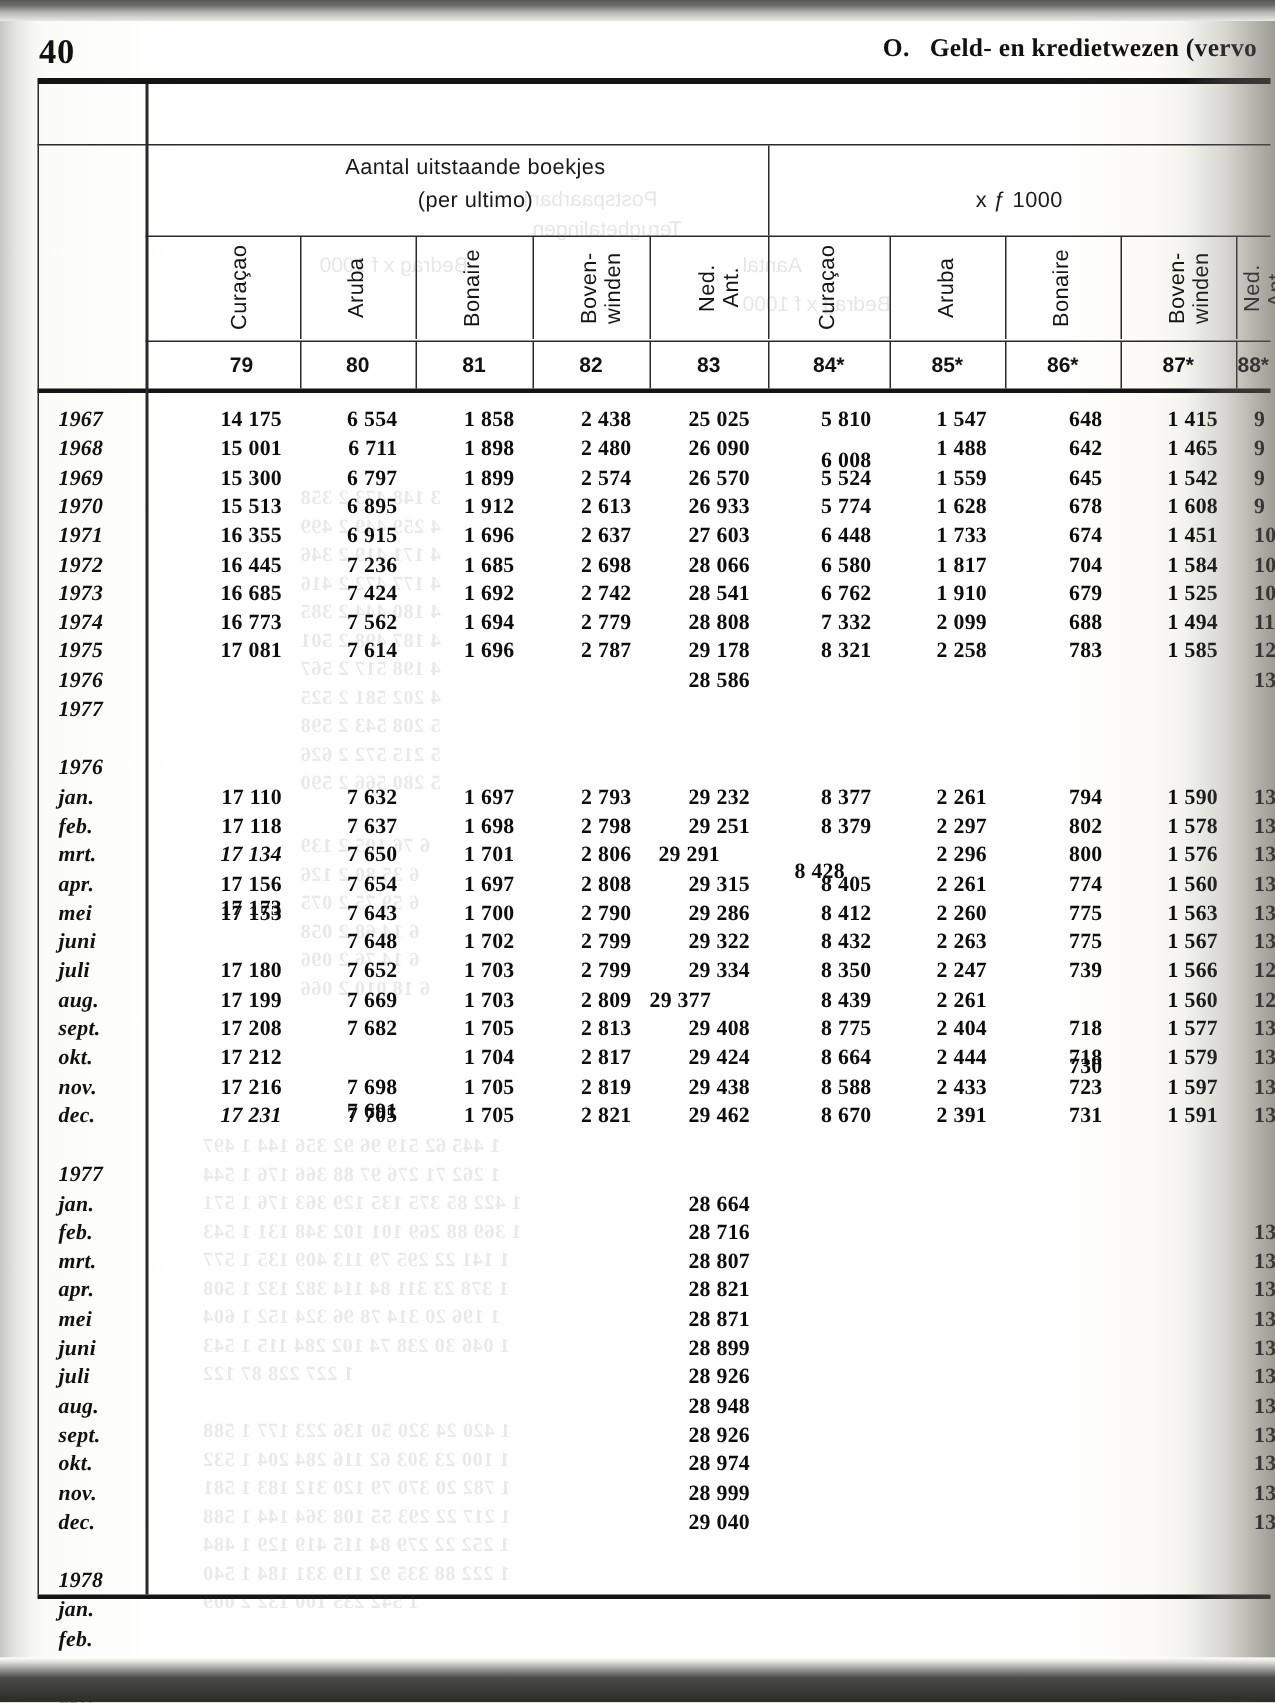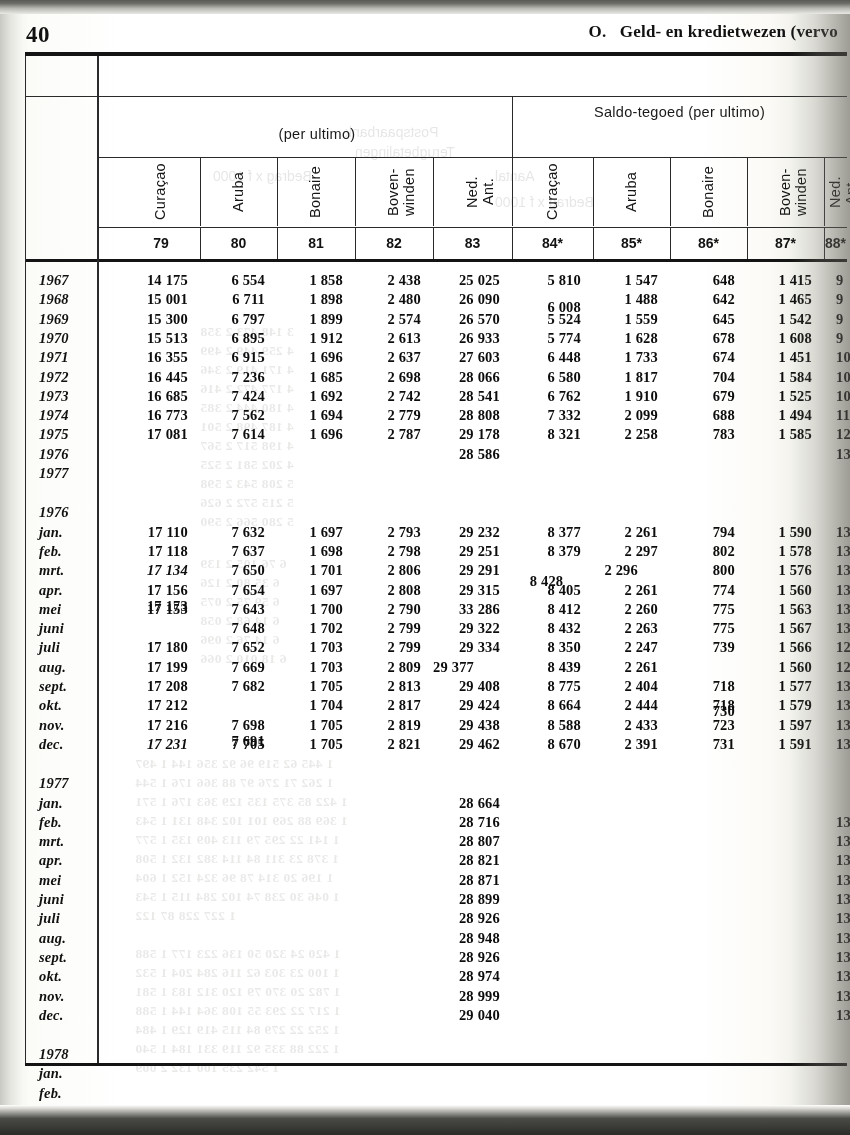--- a/index.html
+++ b/index.html
@@ -160,22 +160,23 @@
   <div class="rule-heavy"></div>
 
   <div class="tbl" id="tbl">
       <div class="hline" style="left: 0px; top: 40px; width: 822px; height: 1px; background: rgb(42, 42, 42);"></div>
       <div class="hline" style="left: 72px; top: 101px; width: 750px; height: 1px; background: rgb(42, 42, 42);"></div>
       <div class="hline" style="left: 72px; top: 171px; width: 750px; height: 1px; background: rgb(42, 42, 42);"></div>
       <div class="hline" style="left: 0px; top: 203px; width: 822px; height: 3px; background: rgb(20, 20, 20);"></div>
       <div class="hline" style="left: 0px; top: 1007px; width: 822px; height: 3px; background: rgb(20, 20, 20);"></div>
       <div class="vline" style="left: 72px; top: 0px; width: 2px; height: 1007px; background: rgb(42, 42, 42);"></div>
       <div class="vline" style="left: 0px; top: 0px; width: 1px; height: 1007px; background: rgb(42, 42, 42);"></div>
+      <div class="grp-title" style="left: 97px; top: 48px; width: 390px;">Aantal uitstaande boekjes</div>
       <div class="grp-sub" style="left: 97px; top: 70px; width: 390px;">(per ultimo)</div>
-      <div class="grp-title" style="left: 487px; top: 48px; width: 335px;">Saldo-tegoed (per ultimo)</div>
+      <div class="grp-sub" style="left: 487px; top: 70px; width: 335px;">x ƒ 1000</div>
       <div class="vline" style="left: 487px; top: 41px; width: 1px; height: 60px; background: rgb(42, 42, 42);"></div>
       <div class="vhead" style="left: 127px; top: 107px; height: 58px; white-space: pre-line;">Curaçao</div>
       <div class="colnum" style="left: 97px; top: 179px; width: 78px;">79</div>
       <div class="vline" style="left: 175px; top: 102px; width: 1px; height: 68px; background: rgb(42, 42, 42);"></div>
       <div class="vline" style="left: 175px; top: 172px; width: 1px; height: 31px; background: rgb(42, 42, 42);"></div>
       <div class="vhead" style="left: 204.5px; top: 107px; height: 58px; white-space: pre-line;">Aruba</div>
       <div class="colnum" style="left: 175px; top: 179px; width: 77px;">80</div>
       <div class="vline" style="left: 252px; top: 102px; width: 1px; height: 68px; background: rgb(42, 42, 42);"></div>
       <div class="vline" style="left: 252px; top: 172px; width: 1px; height: 31px; background: rgb(42, 42, 42);"></div>
       <div class="vhead" style="left: 282px; top: 107px; height: 58px; white-space: pre-line;">Bonaire</div>
@@ -334,43 +335,43 @@
       <div class="cell" style="left: 487px; top: 486.9px; width: 69px; text-align: right; padding-left: 0px;">8 379</div>
       <div class="cell" style="left: 568px; top: 486.9px; width: 65px; text-align: right; padding-left: 0px;">2 297</div>
       <div class="cell" style="left: 645px; top: 486.9px; width: 65px; text-align: right; padding-left: 0px;">802</div>
       <div class="cell" style="left: 722px; top: 486.9px; width: 65px; text-align: right; padding-left: 0px;">1 578</div>
       <div class="cell clip" style="left: 799px; top: 486.9px; width: 23px; text-align: left; padding-left: 12px;">13</div>
       <div class="rowlab" style="left: 14px; top: 506.2px;">mrt.</div>
       <div class="cell" style="left: 97px; top: 506.2px; width: 66px; text-align: right; padding-left: 0px; font-style: italic;">17 134</div>
       <div class="cell" style="left: 175px; top: 506.2px; width: 65px; text-align: right; padding-left: 0px;">7 650</div>
       <div class="cell" style="left: 252px; top: 506.2px; width: 66px; text-align: right; padding-left: 0px;">1 701</div>
       <div class="cell" style="left: 330px; top: 506.2px; width: 66px; text-align: right; padding-left: 0px;">2 806</div>
-      <div class="cell" style="left: 408px; top: 506.2px; width: 67px; padding-left: 0px;">29 291</div>
+      <div class="cell" style="left: 388px; top: 506.2px; width: 67px; padding-left: 0px;">29 291</div>
       <div class="cell" style="left: 487px; top: 517px; width: 69px; text-align: center; padding-left: 0px;">8 428</div>
-      <div class="cell" style="left: 548px; top: 506.2px; width: 65px; text-align: right; padding-left: 0px;">2 296</div>
+      <div class="cell" style="left: 568px; top: 506.2px; width: 65px; text-align: right; padding-left: 0px;">2 296</div>
       <div class="cell" style="left: 645px; top: 506.2px; width: 65px; text-align: right; padding-left: 0px;">800</div>
       <div class="cell" style="left: 722px; top: 506.2px; width: 65px; text-align: right; padding-left: 0px;">1 576</div>
       <div class="cell clip" style="left: 799px; top: 506.2px; width: 23px; text-align: left; padding-left: 12px;">13</div>
       <div class="rowlab" style="left: 14px; top: 525.5px;">apr.</div>
       <div class="cell" style="left: 97px; top: 525.5px; width: 66px; text-align: right; padding-left: 0px;">17 156</div>
       <div class="cell" style="left: 175px; top: 525.5px; width: 65px; text-align: right; padding-left: 0px;">7 654</div>
       <div class="cell" style="left: 252px; top: 525.5px; width: 66px; text-align: right; padding-left: 0px;">1 697</div>
       <div class="cell" style="left: 330px; top: 525.5px; width: 66px; text-align: right; padding-left: 0px;">2 808</div>
       <div class="cell" style="left: 408px; top: 525.5px; width: 67px; text-align: right; padding-left: 0px;">29 315</div>
       <div class="cell" style="left: 487px; top: 525.5px; width: 69px; text-align: right; padding-left: 0px;">8 405</div>
       <div class="cell" style="left: 568px; top: 525.5px; width: 65px; text-align: right; padding-left: 0px;">2 261</div>
       <div class="cell" style="left: 645px; top: 525.5px; width: 65px; text-align: right; padding-left: 0px;">774</div>
       <div class="cell" style="left: 722px; top: 525.5px; width: 65px; text-align: right; padding-left: 0px;">1 560</div>
       <div class="cell clip" style="left: 799px; top: 525.5px; width: 23px; text-align: left; padding-left: 12px;">13</div>
       <div class="rowlab" style="left: 14px; top: 544.8px;">mei</div>
       <div class="cell" style="left: 97px; top: 544.8px; width: 66px; text-align: right; padding-left: 0px;">17 153</div>
       <div class="cell" style="left: 175px; top: 544.8px; width: 65px; text-align: right; padding-left: 0px;">7 643</div>
       <div class="cell" style="left: 252px; top: 544.8px; width: 66px; text-align: right; padding-left: 0px;">1 700</div>
       <div class="cell" style="left: 330px; top: 544.8px; width: 66px; text-align: right; padding-left: 0px;">2 790</div>
-      <div class="cell" style="left: 408px; top: 544.8px; width: 67px; text-align: right; padding-left: 0px;">33 286</div>
+      <div class="cell" style="left: 408px; top: 544.8px; width: 67px; text-align: right; padding-left: 0px;">29 286</div>
       <div class="cell" style="left: 487px; top: 544.8px; width: 69px; text-align: right; padding-left: 0px;">8 412</div>
       <div class="cell" style="left: 568px; top: 544.8px; width: 65px; text-align: right; padding-left: 0px;">2 260</div>
       <div class="cell" style="left: 645px; top: 544.8px; width: 65px; text-align: right; padding-left: 0px;">775</div>
       <div class="cell" style="left: 722px; top: 544.8px; width: 65px; text-align: right; padding-left: 0px;">1 563</div>
       <div class="cell clip" style="left: 799px; top: 544.8px; width: 23px; text-align: left; padding-left: 12px;">13</div>
       <div class="rowlab" style="left: 14px; top: 564.1px;">juni</div>
       <div class="cell" style="left: 97px; top: 542px; width: 66px; text-align: right; padding-left: 0px;">17 173</div>
       <div class="cell" style="left: 175px; top: 564.1px; width: 65px; text-align: right; padding-left: 0px;">7 648</div>
       <div class="cell" style="left: 252px; top: 564.1px; width: 66px; text-align: right; padding-left: 0px;">1 702</div>
       <div class="cell" style="left: 330px; top: 564.1px; width: 66px; text-align: right; padding-left: 0px;">2 799</div>

